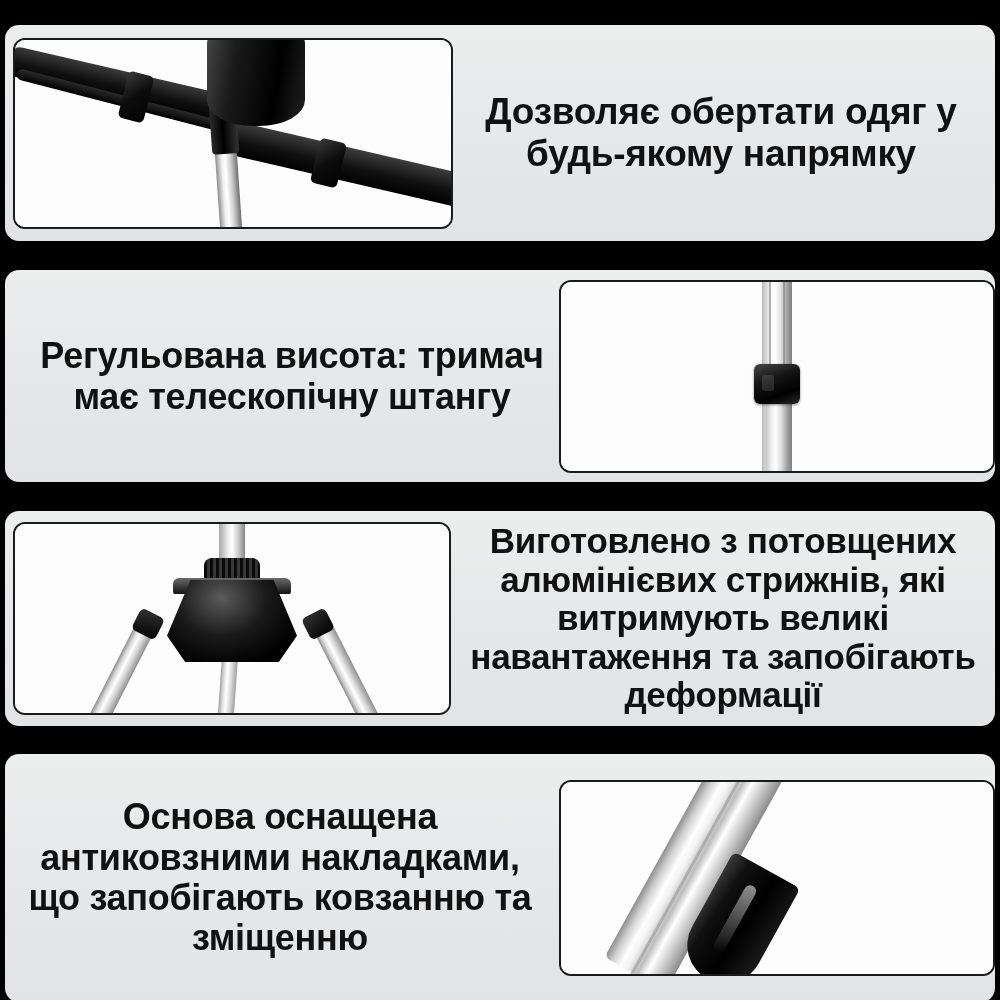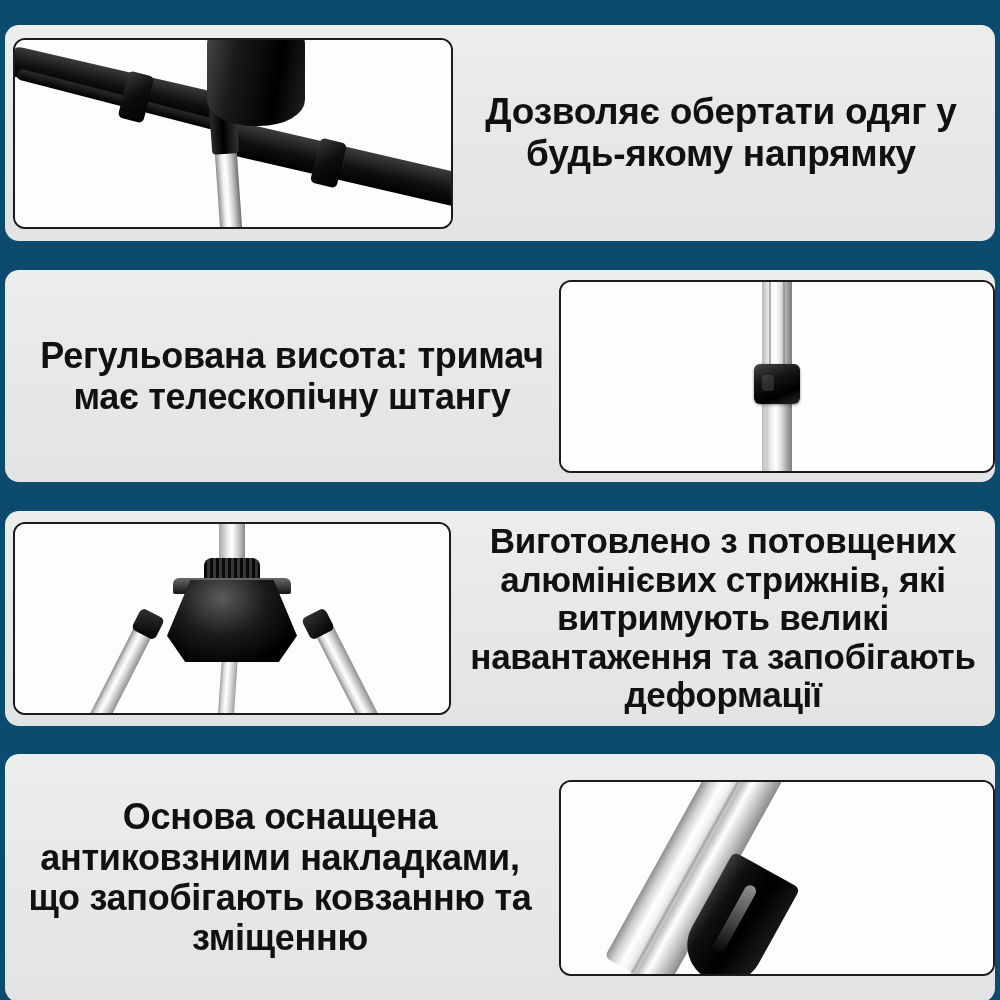--- a/index.html
+++ b/index.html
@@ -12,21 +12,21 @@
     height: 1000px;
     background: #ffffff;
     font-family: "Liberation Sans", "DejaVu Sans", sans-serif;
     overflow: hidden;
   }
 
   #page {
     position: relative;
     width: 1000px;
     height: 1000px;
-    background: #0c4a6e;
+    background: #000000;
   }
 
   
   .panel {
     position: absolute;
     left: 5px;
     width: 990px;
     background: linear-gradient(180deg, #eceded 0%, #e7e8e9 45%, #e2e3e4 100%);
     border-radius: 14px;
     box-sizing: border-box;

